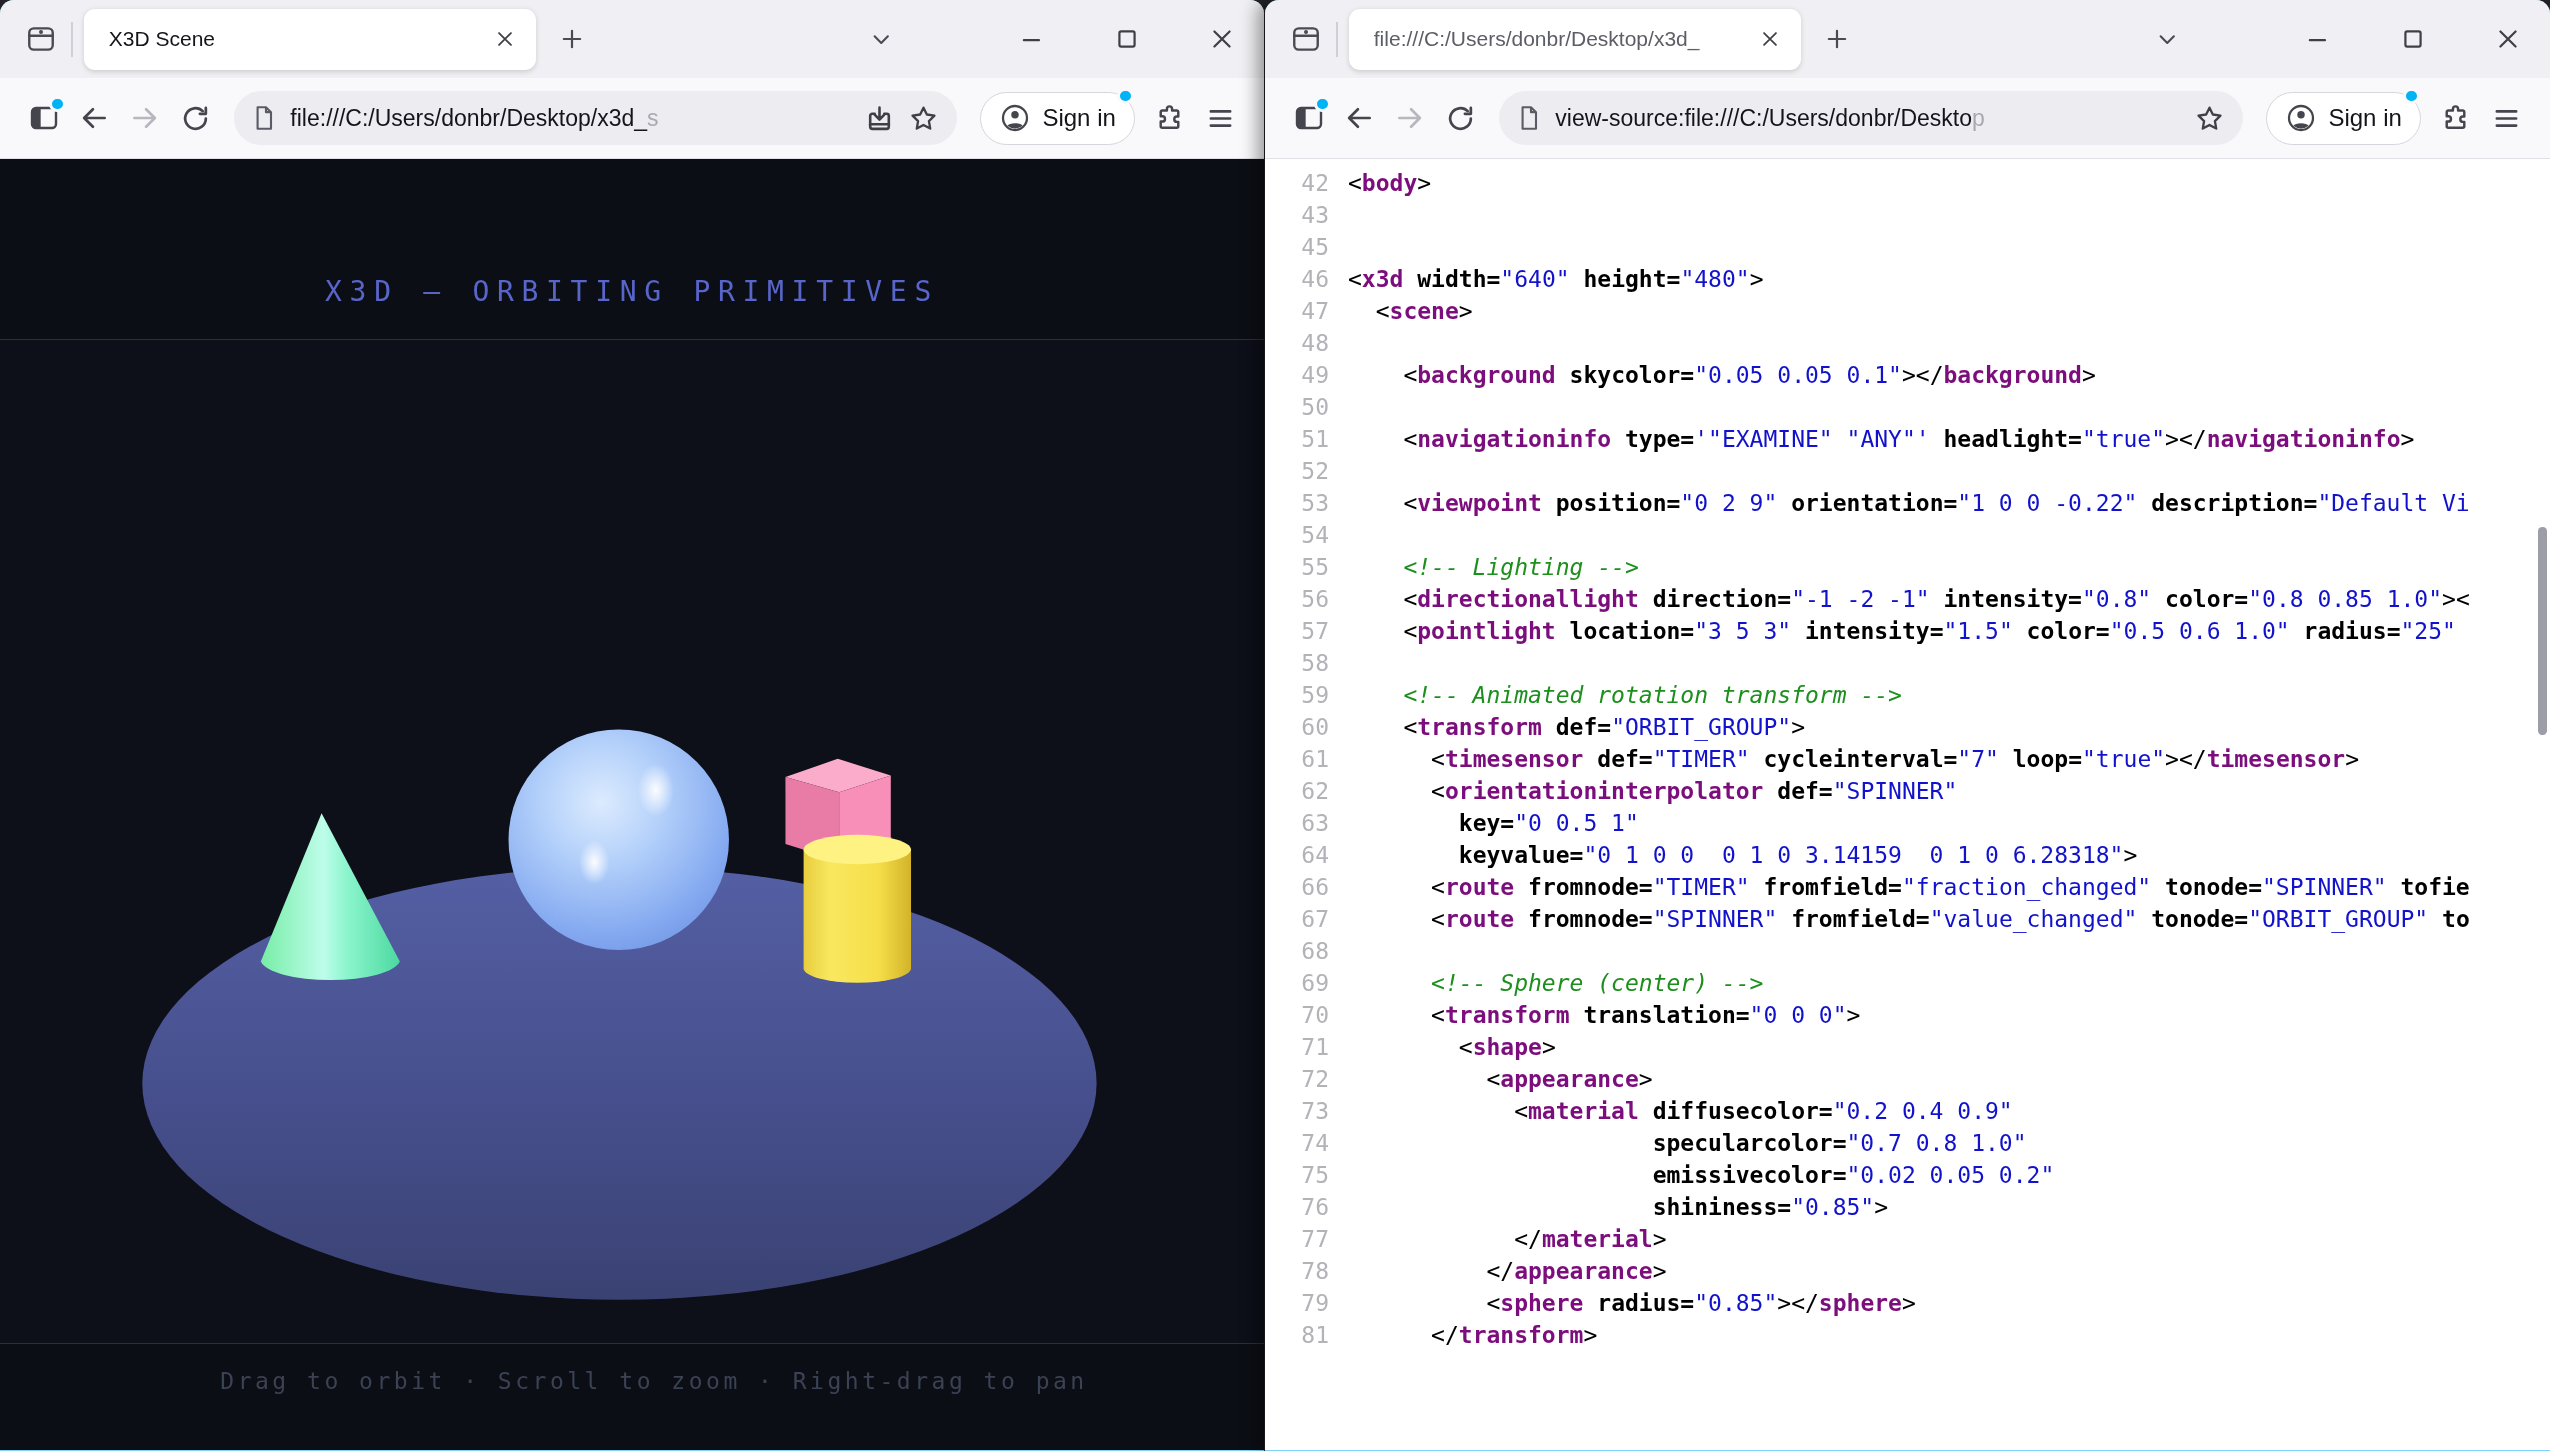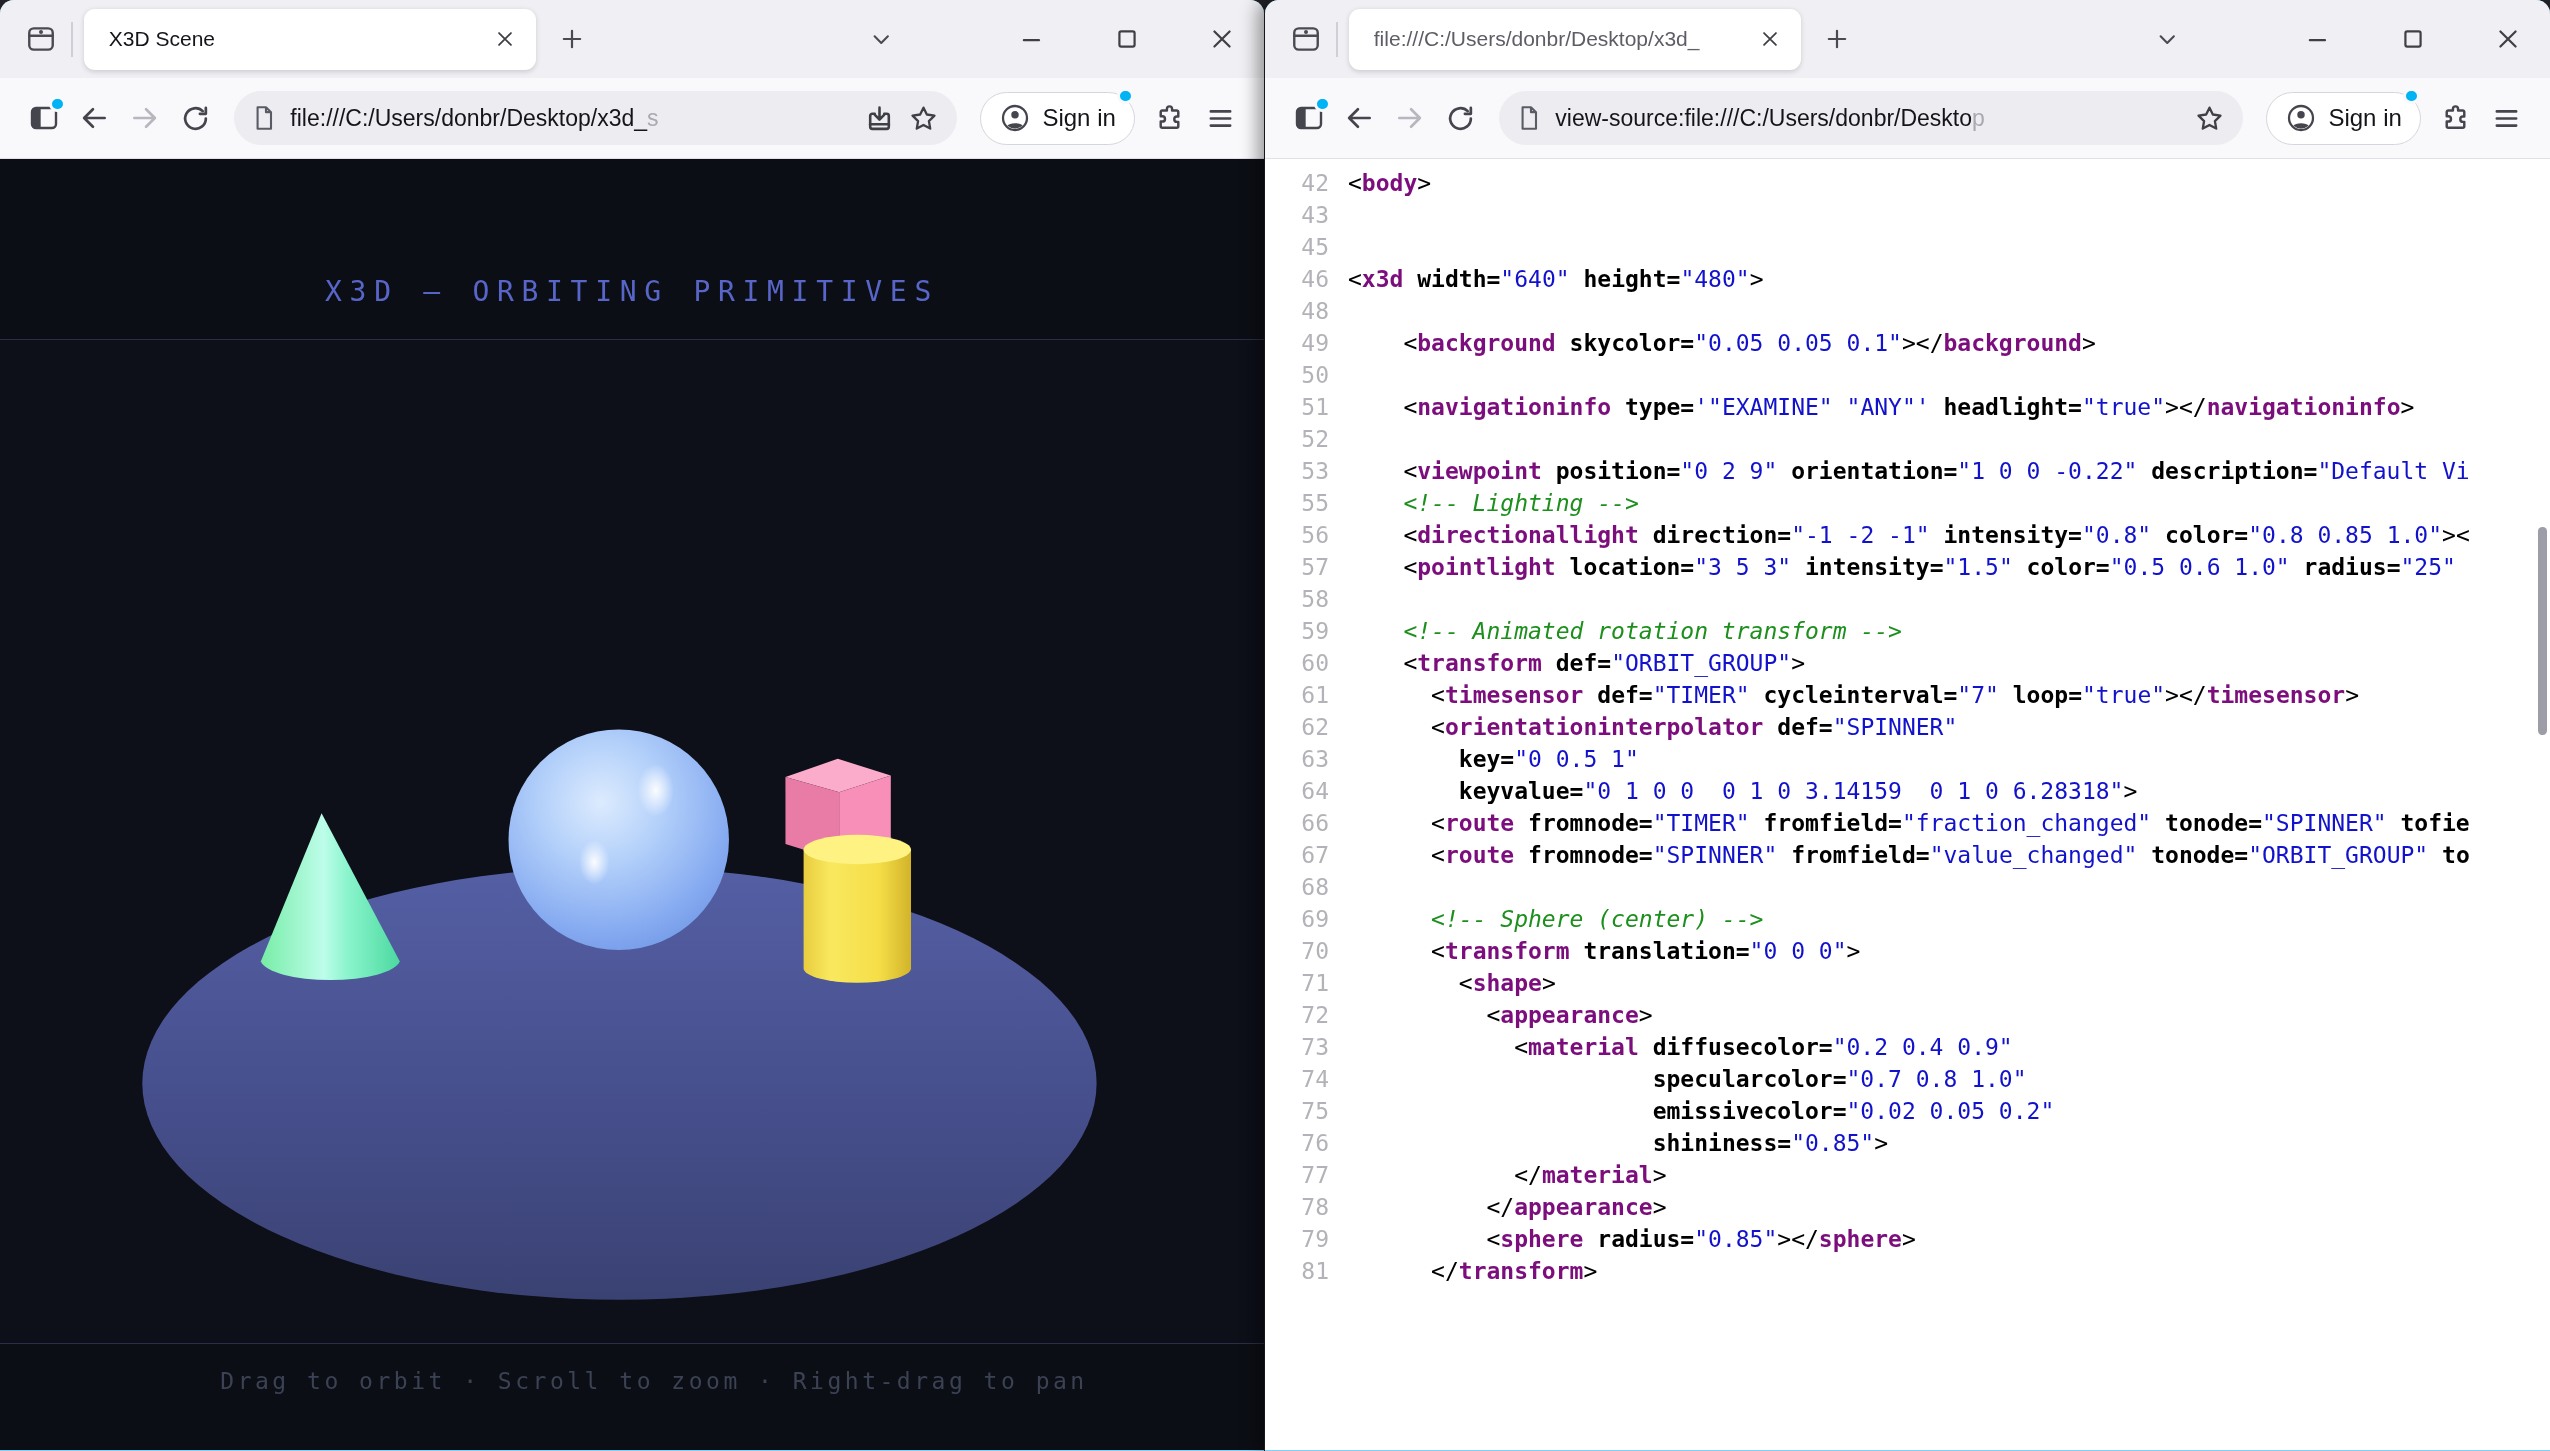--- a/index.html
+++ b/index.html
@@ -361,26 +361,28 @@
           </svg>
       </div>
     </div>
 
     <div class="content">
       <div class="src">
           <div class="srcline"><span class="ln">42</span><span class="codetxt"><span class="p">&lt;</span><span class="t">body</span><span class="p">&gt;</span></span></div>
           <div class="srcline"><span class="ln">43</span><span class="codetxt"></span></div>
           <div class="srcline"><span class="ln">45</span><span class="codetxt"></span></div>
           <div class="srcline"><span class="ln">46</span><span class="codetxt"><span class="p">&lt;</span><span class="t">x3d</span><span class="p"> </span><span class="a">width=</span><span class="v">"640"</span><span class="p"> </span><span class="a">height=</span><span class="v">"480"</span><span class="p">&gt;</span></span></div>
+          <div class="srcline"><span class="ln">47</span><span class="codetxt"><span class="p">  &lt;</span><span class="t">scene</span><span class="p">&gt;</span></span></div>
           <div class="srcline"><span class="ln">48</span><span class="codetxt"></span></div>
           <div class="srcline"><span class="ln">49</span><span class="codetxt"><span class="p">    &lt;</span><span class="t">background</span><span class="p"> </span><span class="a">skycolor=</span><span class="v">"0.05 0.05 0.1"</span><span class="p">&gt;&lt;/</span><span class="t">background</span><span class="p">&gt;</span></span></div>
           <div class="srcline"><span class="ln">50</span><span class="codetxt"></span></div>
           <div class="srcline"><span class="ln">51</span><span class="codetxt"><span class="p">    &lt;</span><span class="t">navigationinfo</span><span class="p"> </span><span class="a">type=</span><span class="v">'"EXAMINE" "ANY"'</span><span class="p"> </span><span class="a">headlight=</span><span class="v">"true"</span><span class="p">&gt;&lt;/</span><span class="t">navigationinfo</span><span class="p">&gt;</span></span></div>
           <div class="srcline"><span class="ln">52</span><span class="codetxt"></span></div>
           <div class="srcline"><span class="ln">53</span><span class="codetxt"><span class="p">    &lt;</span><span class="t">viewpoint</span><span class="p"> </span><span class="a">position=</span><span class="v">"0 2 9"</span><span class="p"> </span><span class="a">orientation=</span><span class="v">"1 0 0 -0.22"</span><span class="p"> </span><span class="a">description=</span><span class="v">"Default Vi</span></span></div>
+          <div class="srcline"><span class="ln">54</span><span class="codetxt"></span></div>
           <div class="srcline"><span class="ln">55</span><span class="codetxt"><span class="c">    &lt;!-- Lighting --&gt;</span></span></div>
           <div class="srcline"><span class="ln">56</span><span class="codetxt"><span class="p">    &lt;</span><span class="t">directionallight</span><span class="p"> </span><span class="a">direction=</span><span class="v">"-1 -2 -1"</span><span class="p"> </span><span class="a">intensity=</span><span class="v">"0.8"</span><span class="p"> </span><span class="a">color=</span><span class="v">"0.8 0.85 1.0"</span><span class="p">&gt;&lt;</span></span></div>
           <div class="srcline"><span class="ln">57</span><span class="codetxt"><span class="p">    &lt;</span><span class="t">pointlight</span><span class="p"> </span><span class="a">location=</span><span class="v">"3 5 3"</span><span class="p"> </span><span class="a">intensity=</span><span class="v">"1.5"</span><span class="p"> </span><span class="a">color=</span><span class="v">"0.5 0.6 1.0"</span><span class="p"> </span><span class="a">radius=</span><span class="v">"25"</span></span></div>
           <div class="srcline"><span class="ln">58</span><span class="codetxt"></span></div>
           <div class="srcline"><span class="ln">59</span><span class="codetxt"><span class="c">    &lt;!-- Animated rotation transform --&gt;</span></span></div>
           <div class="srcline"><span class="ln">60</span><span class="codetxt"><span class="p">    &lt;</span><span class="t">transform</span><span class="p"> </span><span class="a">def=</span><span class="v">"ORBIT_GROUP"</span><span class="p">&gt;</span></span></div>
           <div class="srcline"><span class="ln">61</span><span class="codetxt"><span class="p">      &lt;</span><span class="t">timesensor</span><span class="p"> </span><span class="a">def=</span><span class="v">"TIMER"</span><span class="p"> </span><span class="a">cycleinterval=</span><span class="v">"7"</span><span class="p"> </span><span class="a">loop=</span><span class="v">"true"</span><span class="p">&gt;&lt;/</span><span class="t">timesensor</span><span class="p">&gt;</span></span></div>
           <div class="srcline"><span class="ln">62</span><span class="codetxt"><span class="p">      &lt;</span><span class="t">orientationinterpolator</span><span class="p"> </span><span class="a">def=</span><span class="v">"SPINNER"</span></span></div>
           <div class="srcline"><span class="ln">63</span><span class="codetxt"><span class="p">        </span><span class="a">key=</span><span class="v">"0 0.5 1"</span></span></div>
           <div class="srcline"><span class="ln">64</span><span class="codetxt"><span class="p">        </span><span class="a">keyvalue=</span><span class="v">"0 1 0 0  0 1 0 3.14159  0 1 0 6.28318"</span><span class="p">&gt;</span></span></div>

